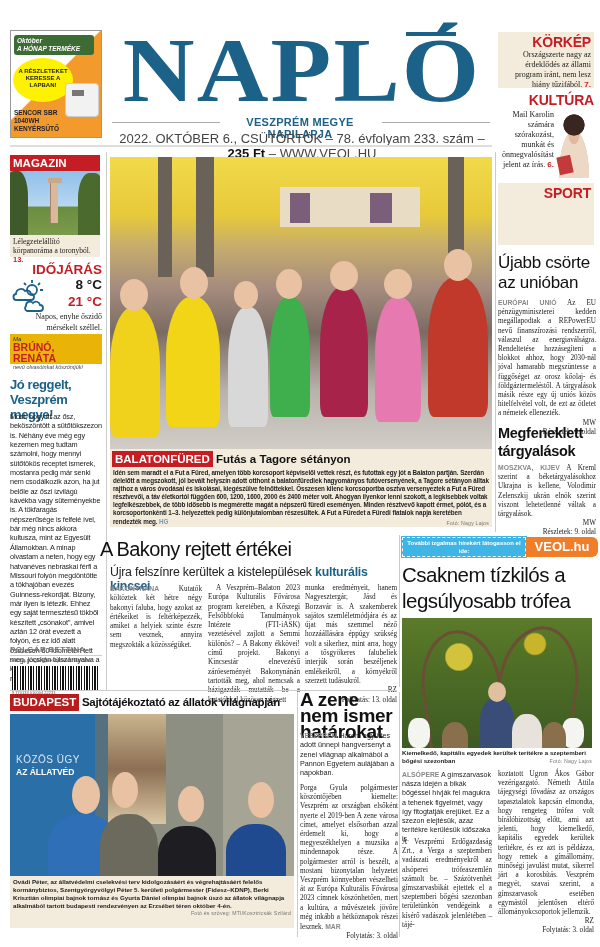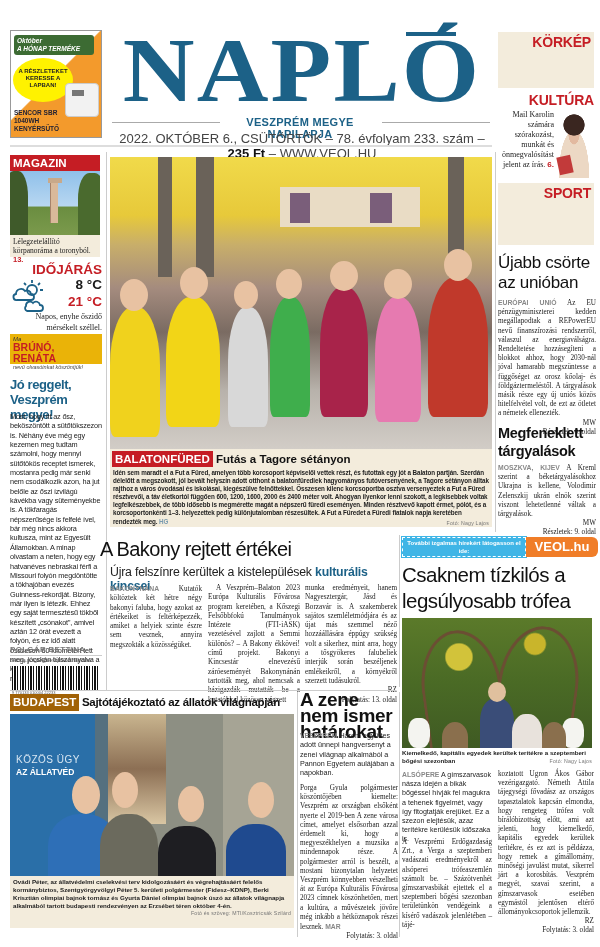--- a/index.html
+++ b/index.html
@@ -85,21 +85,21 @@
 
   .veol-box { left: 402px; top: 537px; width: 196px; height: 20px; }
   .veol-left { position: absolute; left: 0; top: 0; width: 124px; height: 20px; background: #3fb5e6; border: 1px dashed #fff; outline: 1px solid #3fb5e6; color: #fff; font-size: 6px; line-height: 7.5px; text-align: center; padding-top: 2px; font-weight: bold; font-family: "Liberation Sans", sans-serif; }
   .veol-right { position: absolute; left: 124px; top: 0; width: 72px; height: 20px; background: #f07d28; border-radius: 0 6px 6px 0; color: #fff; font-size: 13px; font-weight: bold; line-height: 20px; text-align: center; font-family: "Liberation Sans", sans-serif; }
   .trophy-head { left: 402px; top: 562px; width: 196px; font-size: 20.5px; line-height: 26px; font-family: "Liberation Sans", sans-serif; color: #111; letter-spacing: -0.5px; }
   .trophy-photo { left: 402px; top: 618px; width: 190px; height: 130px; overflow: hidden; background: radial-gradient(circle at 30% 30%, #d2c33a 0 8%, transparent 9%), radial-gradient(circle at 70% 20%, #c9b52b 0 6%, transparent 7%), linear-gradient(#5b7a2a, #4a6a25 50%, #3f5a23); }
   .antler { position: absolute; border: 3px solid #6b4e33; border-bottom: none; border-radius: 50% 50% 0 0; }
   .trophy-cap { left: 402px; top: 749px; width: 190px; font-size: 6.2px; line-height: 8px; font-weight: bold; font-family: "Liberation Sans", sans-serif; color: #222; }
 
   
-  .bp-tag { left: 10px; top: 694px; height: 17px; background: #a16207; color: #fff; font-weight: bold; font-size: 11.5px; padding: 0 3px; line-height: 17px; font-family: "Liberation Sans", sans-serif; }
+  .bp-tag { left: 10px; top: 694px; height: 17px; background: #b91c1c; color: #fff; font-weight: bold; font-size: 11.5px; padding: 0 3px; line-height: 17px; font-family: "Liberation Sans", sans-serif; }
   .bp-title { left: 82px; top: 694px; font-weight: bold; font-size: 11.5px; line-height: 17px; font-family: "Liberation Sans", sans-serif; color: #111; letter-spacing: -0.3px; }
   .bp-photo { left: 10px; top: 714px; width: 284px; height: 162px; overflow: hidden; background: linear-gradient(90deg, #2a6fa8 0 30%, #55707f 30% 48%, #8d8f83 48% 75%, #a6a495 75% 100%); }
   .person { position: absolute; border-radius: 45% 45% 0 0; }
   .bp-cap { left: 10px; top: 876px; width: 284px; height: 52px; background: #f3ecdc; padding: 2px 3px; font-size: 6.2px; line-height: 7.9px; font-weight: bold; font-family: "Liberation Sans", sans-serif; color: #222; }
 
   .music-head { left: 300px; top: 692px; width: 100px; font-weight: bold; font-size: 19px; line-height: 16px; font-family: "Liberation Sans", sans-serif; color: #111; letter-spacing: -0.3px; }
   .music-lead { left: 300px; top: 731px; width: 98px; font-size: 7.2px; line-height: 9.3px; font-family: "Liberation Sans", sans-serif; color: #222; }
   .music-text { left: 300px; top: 784px; width: 98px; }
 </style>
 </head>
@@ -120,20 +120,21 @@
 <div class="abs subtitle-line" style="left:112px; width:108px;"></div>
 <div class="abs subtitle-line" style="left:382px; width:108px;"></div>
 <div class="abs subtitle">VESZPRÉM MEGYE NAPILAPJA</div>
 <div class="abs dateline">
   <span>2022. OKTÓBER 6., CSÜTÖRTÖK – 78. évfolyam 233. szám – </span><b>235 Ft</b><span> – WWW.VEOL.HU</span>
 </div>
 <div class="abs mast-rule"></div>
 
 <div class="abs teaser" style="left:498px; top:32px; width:96px; height:56px; padding:2px 3px;">
   <div class="teaser-head">KÖRKÉP</div>
+  <div class="teaser-text"><span>Országszerte nagy az érdeklődés az állami program iránt, nem lesz hiány tűzifából.</span> <span class="pg">7.</span></div>
 </div>
 
 <div class="abs" style="left:498px; top:92px; width:96px; height:88px;">
   <div class="teaser-head">KULTÚRA</div>
   <div class="abs" style="left:54px; top:18px; width:44px; height:68px; background:radial-gradient(circle at 50% 22%, #3a2620 0 18%, transparent 19%), radial-gradient(ellipse at 50% 33%, #e2b9a0 0 18%, transparent 19%), radial-gradient(ellipse at 50% 95%, #ecd8c4 0 48%, transparent 49%);"></div>
   <div class="abs" style="left:60px; top:64px; width:14px; height:18px; background:#c23a3a; transform:rotate(-12deg);"></div>
   <div class="abs teaser-text" style="left:0; top:18px; width:56px;"><span>Mail Karolin számára szórakozást, munkát és önmegvalósítást jelent az írás.</span> <span class="pg">6.</span></div>
 </div>
 
 <div class="abs teaser" style="left:498px; top:183px; width:96px; height:62px; padding:2px 3px;">

